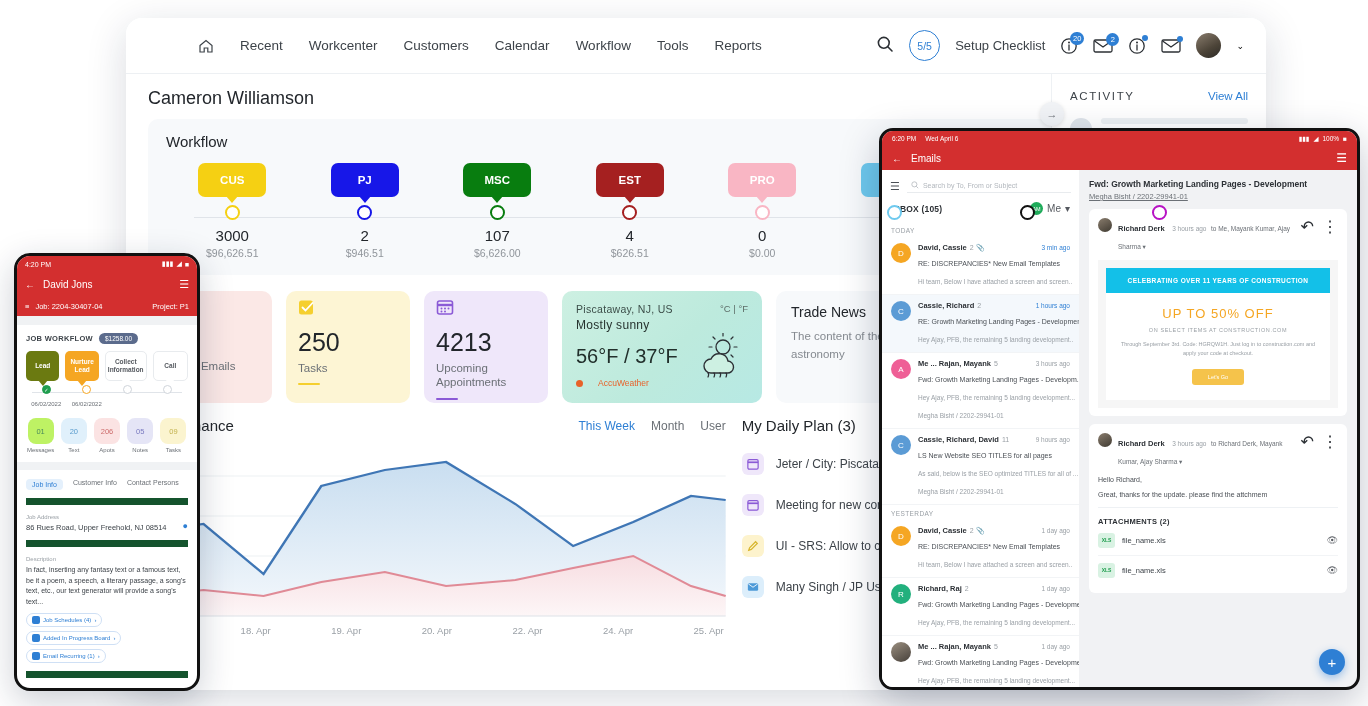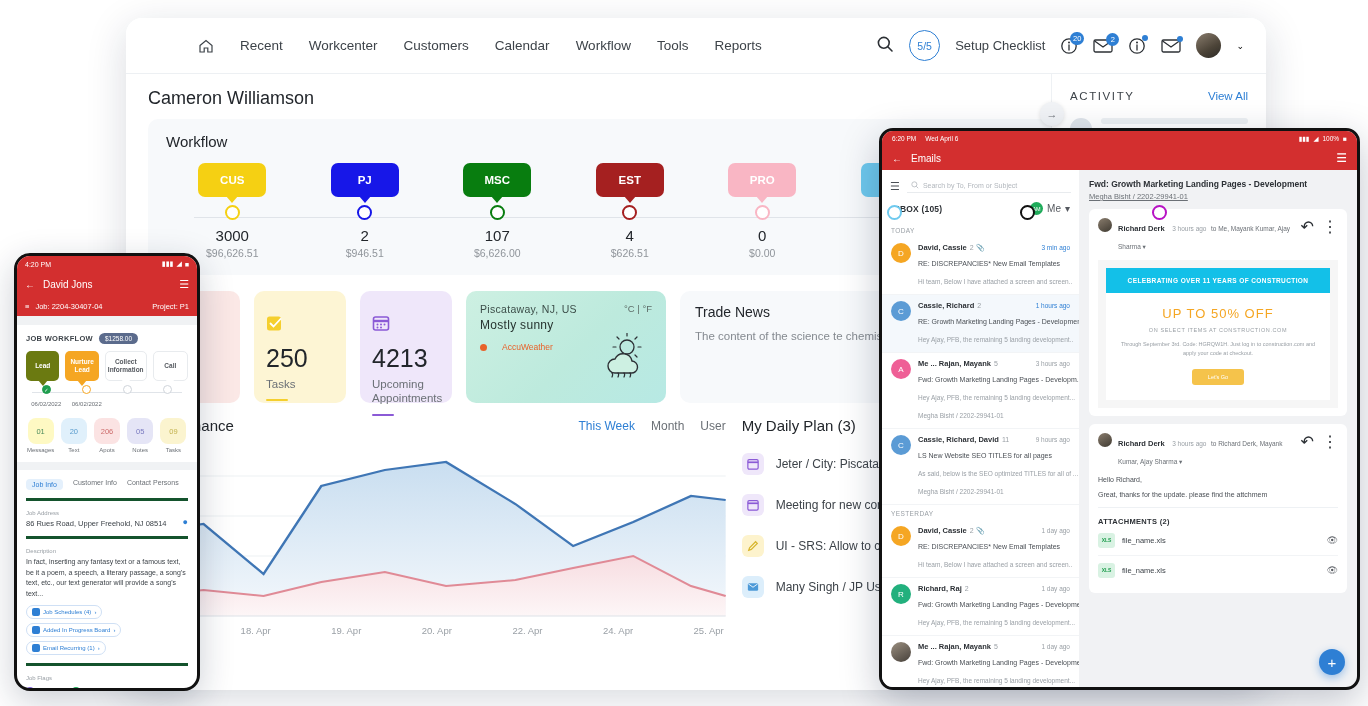--- a/index.html
+++ b/index.html
@@ -85,21 +85,21 @@
   .node {
     width:15px;height:15px;border-radius:50%;background:#fff;
     border:2px solid currentColor; margin-top:8px; position:relative; z-index:2;
   }
   .s-count { font-size:15px; color:#22262b; margin-top:7px;text-align:center; }
   .s-amt { font-size:10.5px; color:#90959b; margin-top:3px; }
 
   
   .cards-row { display:flex; gap:14px; padding:16px 22px 0; }
   .stat {
-    width:92px; height:112px; border-radius:10px; padding:24px 12px;
+    width:124px; height:112px; border-radius:10px; padding:8px 12px;
   }
   .stat .ico { font-size:17px; line-height:1; }
   .stat .num { font-size:25px; color:#22262b; margin-top:9px; font-weight:400;}
   .stat .lbl { font-size:11.5px; color:#6b7076; margin-top:4px; line-height:1.25; }
   .stat .rule { width:22px;height:2px;border-radius:2px;margin-top:8px; }
 
   .weather {
     width:200px;height:112px;border-radius:10px;padding:12px 14px;
     background:linear-gradient(135deg,#cdf0e2,#bdeadd 55%,#b7e9e4);
     position:relative;
@@ -205,21 +205,21 @@
   .ph-dates > div { flex:1; text-align:center; font-size:6px; color:#6b7076; }
   .ph-counts { display:flex; gap:4px; margin-top:11px; }
   .ph-count { flex:1; text-align:center; }
   .ph-chip { width:26px;height:26px;border-radius:8px;margin:0 auto;
     display:flex;align-items:center;justify-content:center;font-size:7.5px; }
   .ph-count .cl { font-size:6px; color:#6b7076; margin-top:3px; display:block; }
   .ph-div { height:8px; background:#f0f2f4; margin:9px -9px 0; }
   .ph-tabs { display:flex; gap:10px; padding:9px 0 0; font-size:7px; }
   .ph-tabs .t { color:#6b7076; }
   .ph-tabs .t.on { color:#2e7fd4; background:#e4f0fc; padding:2px 6px; border-radius:4px; }
-  .ph-sec { padding-top:9px; border-top:3px solid #14532d; margin-top:8px; }
+  .ph-sec { padding-top:9px; border-top:7px solid #14532d; margin-top:8px; }
   .ph-k { font-size:6px; color:#9aa0a6; }
   .ph-v { font-size:7.5px; color:#3d4349; margin-top:3px; }
   .ph-addr { display:flex; align-items:center; }
   .pin { margin-left:auto; color:#2e7fd4; font-size:9px; }
   .ph-desc { font-size:7px; color:#3d4349; line-height:1.5; margin-top:3px; }
   .ph-tagrow { display:flex; flex-wrap:wrap; gap:4px; margin-top:6px; }
   .ph-tag { display:flex; align-items:center; gap:3px; border:1px solid #cfe0f5;
     border-radius:9px; padding:2px 5px; font-size:6px; color:#2e7fd4; }
   .tdot { width:8px;height:8px;border-radius:2px;background:#2e7fd4; }
   .ph-flags { display:flex; flex-wrap:wrap; gap:4px 8px; margin-top:6px; }
@@ -524,20 +524,21 @@
         <div class="lbl">Upcoming Appointments</div>
         <div class="rule" style="background:#8b5ad6"></div>
       </div>
 
       <div class="weather">
         <div class="w-top">
           <span class="w-loc">Piscataway, NJ, US</span>
           <span class="w-unit">°C | °F</span>
         </div>
         <div class="w-cond">Mostly sunny</div>
+        <div class="w-temp">56°F / 37°F</div>
         <div class="w-brand">
           <span style="width:7px;height:7px;border-radius:50%;background:#e8622a;display:inline-block"></span>
           <span>AccuWeather</span>
         </div>
         <div class="w-icon">
           <svg width="56" height="48" viewBox="0 0 56 48">
             <circle cx="33" cy="14" r="7" fill="none" stroke="#2c3035" stroke-width="1.3"></circle>
             <path d="M33 3v-3M33 28v3M44 14h3M22 14h-3M41 6l2-2M25 22l-2 2M41 22l2 2M25 6l-2-2" stroke="#2c3035" stroke-width="1.2" stroke-linecap="round"></path>
             <path d="M14 33a7 7 0 0 1 7-7 9 9 0 0 1 17 2 6 6 0 0 1-1 12H21a7 7 0 0 1-7-7z" fill="#cdf0e2" stroke="#2c3035" stroke-width="1.4"></path>
             <path d="M18 44c1-2 1-3 0-4M24 44c1-2 1-3 0-4M30 44c1-2 1-3 0-4M36 44c1-2 1-3 0-4" stroke="#2c3035" stroke-width="1.2" stroke-linecap="round"></path>
@@ -723,21 +724,21 @@
       </div>
       <div class="ph-dates">
         <div>06/02/2022</div>
         <div>06/02/2022</div>
         <div></div>
         <div></div>
       </div>
 
       <div class="ph-counts">
         <div class="ph-count">
-          <span class="ph-chip" style="background:#fef9c3;color:#4a8a5b">01</span>
+          <span class="ph-chip" style="background:#bef264;color:#4a8a5b">01</span>
           <span class="cl">Messages</span>
         </div>
         <div class="ph-count">
           <span class="ph-chip" style="background:#e0f0fb;color:#5a9ccd">20</span>
           <span class="cl">Text</span>
         </div>
         <div class="ph-count">
           <span class="ph-chip" style="background:#fbe3e3;color:#cd6d6d">206</span>
           <span class="cl">Apots</span>
         </div>

